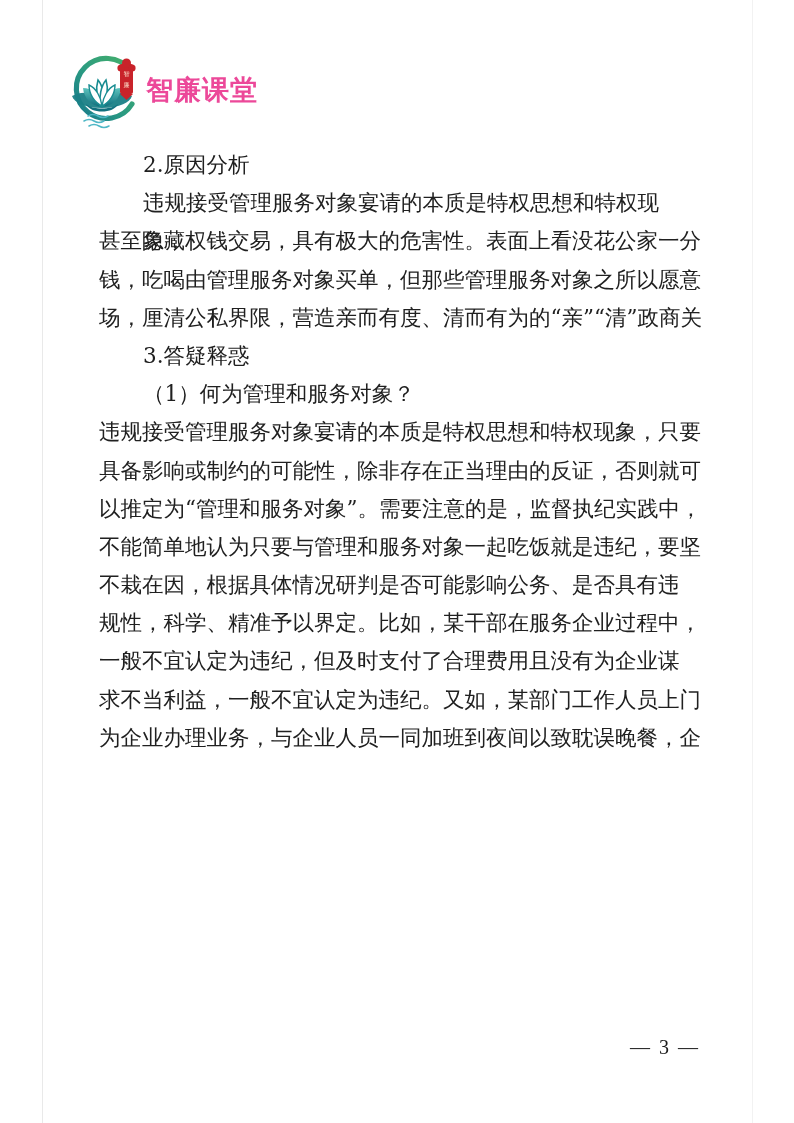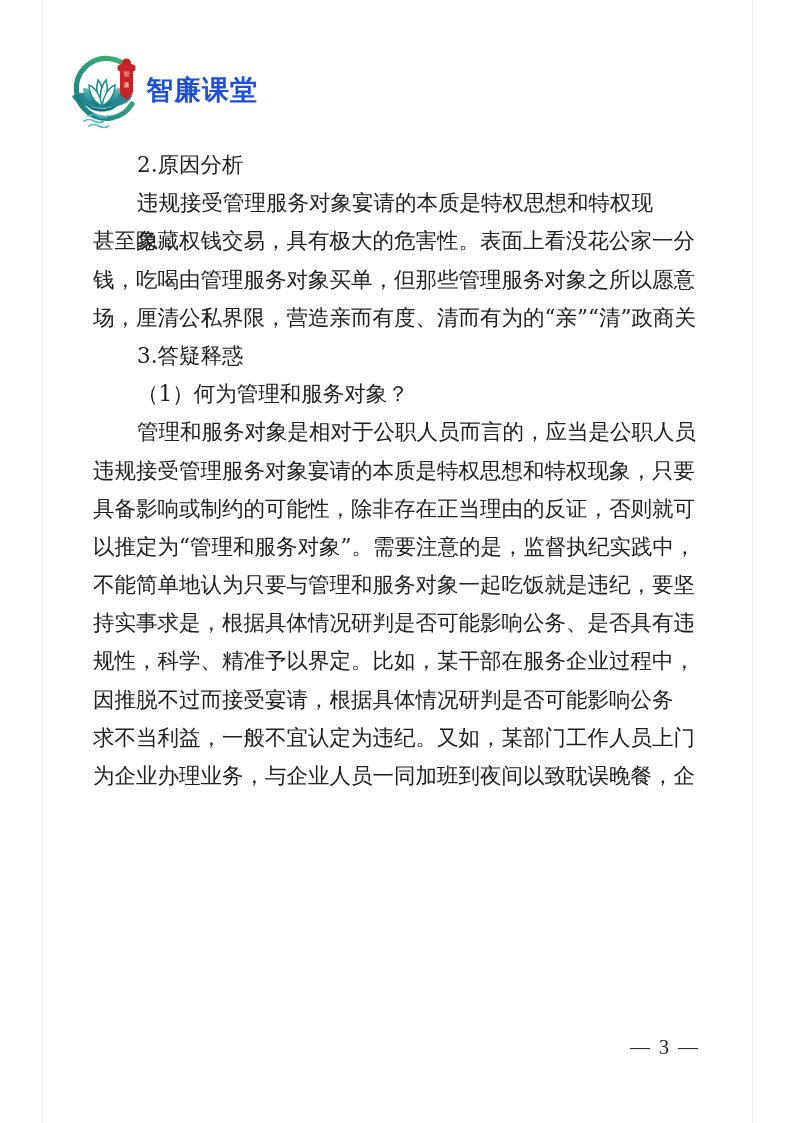--- a/index.html
+++ b/index.html
@@ -48,29 +48,29 @@
     width: 92px;
     height: 84px;
   }
   .logo-title {
     position: absolute;
     left: 88px;
     top: 20px;
     font-family: "Liberation Sans", sans-serif;
     font-size: 27px;
     font-weight: bold;
-    color: #1d4ed8;
+    color: #ec4899;
     letter-spacing: 1px;
     white-space: nowrap;
   }
 
   
   .doc-body {
     position: absolute;
-    left: 93px;
+    left: 99px;
     top: 146px;
     width: 601px;
   }
   .line {
     height: 38.2px;
     line-height: 38.2px;
     font-size: 21.5px;
     color: #202020;
     white-space: nowrap;
     letter-spacing: 0px;
@@ -172,25 +172,24 @@
     <span>违规接受管理服务对象宴请的本质是特权思想和特权现象，</span>
   </div>
   <div class="line">甚至隐藏权钱交易，具有极大的危害性。表面上看没花公家一分</div>
   <div class="line">钱，吃喝由管理服务对象买单，但那些管理服务对象之所以愿意</div>
   <div class="line">场，厘清公私界限，营造亲而有度、清而有为的“亲”“清”政商关</div>
 
   <div class="line heading">3.答疑释惑</div>
 
   <div class="line heading">（1）何为管理和服务对象？</div>
 
-  <div class="line indent">管理和服务对象是相对于公职人员而言的，应当是公职人员</div>
   <div class="line">违规接受管理服务对象宴请的本质是特权思想和特权现象，只要</div>
   <div class="line">具备影响或制约的可能性，除非存在正当理由的反证，否则就可</div>
   <div class="line">以推定为“管理和服务对象”。需要注意的是，监督执纪实践中，</div>
   <div class="line">不能简单地认为只要与管理和服务对象一起吃饭就是违纪，要坚</div>
-  <div class="line">持实事求是，根据具体情况研判是否可能影响公务、是否具有违</div>
+  <div class="line">不栽在因，根据具体情况研判是否可能影响公务、是否具有违</div>
   <div class="line">规性，科学、精准予以界定。比如，某干部在服务企业过程中，</div>
-  <div class="line">因推脱不过而接受宴请，根据具体情况研判是否可能影响公务</div>
+  <div class="line">一般不宜认定为违纪，但及时支付了合理费用且没有为企业谋</div>
   <div class="line">求不当利益，一般不宜认定为违纪。又如，某部门工作人员上门</div>
   <div class="line">为企业办理业务，与企业人员一同加班到夜间以致耽误晚餐，企</div>
 </div>
 
 <div class="page-number">— 3 —</div>
 
 </body></html>

